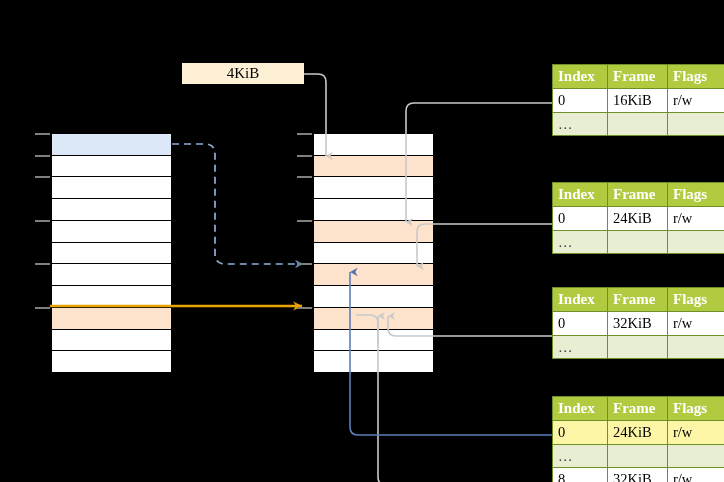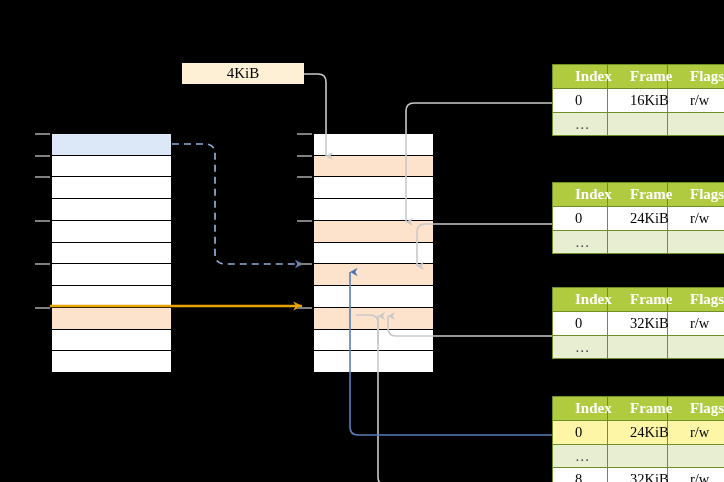--- a/index.html
+++ b/index.html
@@ -16,21 +16,21 @@
   
   .sizebox{position:absolute;background:#fdf0d5;border:0;
            display:flex;align-items:center;justify-content:center;
            font-size:15px;color:#000;}
 
   
   .ptable{position:absolute;border-collapse:collapse;
           table-layout:fixed;background:#000;}
   .ptable td,.ptable th{border:1px solid #6f8f2a;
           font-size:14.5px;line-height:1;
-          padding:4px 22px;height:19px;box-sizing:border-box;
+          padding:4px 5px;height:19px;box-sizing:border-box;
           text-align:left;vertical-align:middle;color:#000;}
   .ptable th{background:#b0cb3f;color:#ffffff;font-weight:bold;
              font-size:15px;}
   .ptable td{background:#ffffff;}
   .ptable tr.alt td{background:#e7eed2;color:#444;}
   .ptable td.hl{background:#fdf6a6;}
   .ptable col.c-index{width:55px;}
   .ptable col.c-frame{width:60px;}
   .ptable col.c-flags{width:57px;}
 

